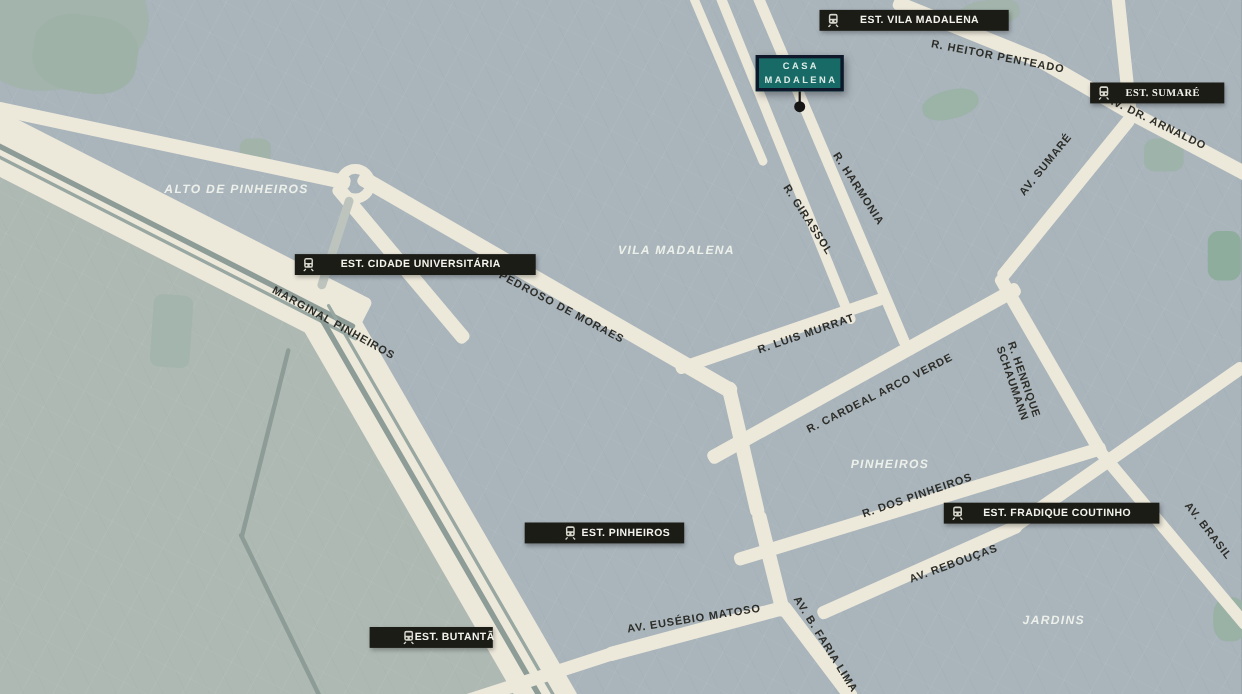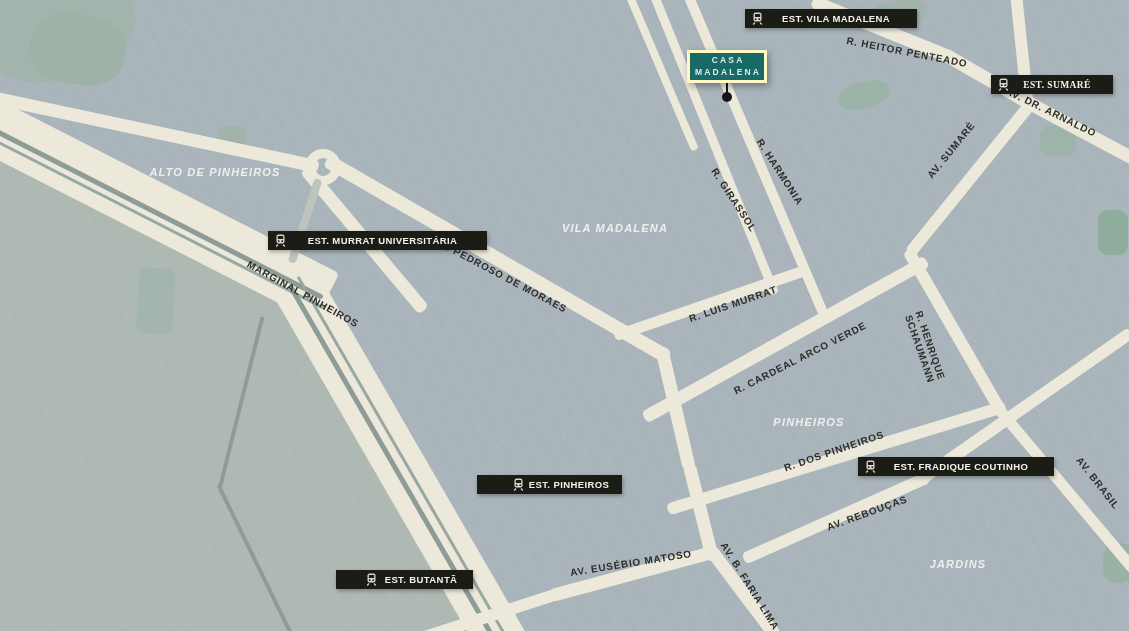--- a/index.html
+++ b/index.html
@@ -36,21 +36,21 @@
     display:flex; align-items:center; padding-left:7px; box-sizing:border-box;
     box-shadow:1px 2px 4px rgba(0,0,0,.3); cursor:pointer;
   }
   .station .st-label{
     flex:1; text-align:center; color:#f3f3ec; font-weight:bold;
     font-size:9.5px; letter-spacing:.4px; padding-right:8px; white-space:nowrap;
   }
   .station svg{flex:0 0 auto;}
   .brand{
     position:absolute; left:687px; top:50px; width:80px; height:33px;
-    background:#176a66; border:3px solid #fef9c3; box-sizing:border-box;
+    background:#176a66; border:3px solid #0f172a; box-sizing:border-box;
     display:flex; flex-direction:column; align-items:center; justify-content:center;
     box-shadow:2px 3px 7px rgba(0,0,0,.35); cursor:pointer;
   }
   .brand span{
     color:#dcebe6; font-weight:bold; font-size:8.5px; letter-spacing:2.2px;
     line-height:1.3; text-indent:2.2px;
   }
   .pin-line{position:absolute; left:726px; top:83px; width:2px; height:10px; background:#161616;}
   .pin-dot{position:absolute; left:722px; top:92px; width:10px; height:10px; border-radius:50%; background:#161616;}
 </style>
@@ -172,21 +172,21 @@
       </div>
       <div class="station" style="left: 268px; top: 231px; width: 219px;">
         <svg width="11" height="13" viewBox="0 0 11 13">
           <rect x="1.5" y="0.5" width="8" height="9" rx="2" fill="#d6d6cc"></rect>
           <rect x="2.8" y="2" width="5.4" height="3" rx="0.5" fill="#1c1c17"></rect>
           <circle cx="3.7" cy="7.2" r="0.9" fill="#1c1c17"></circle>
           <circle cx="7.3" cy="7.2" r="0.9" fill="#1c1c17"></circle>
           <line x1="3" y1="10.5" x2="1.2" y2="12.5" stroke="#d6d6cc" stroke-width="1.2"></line>
           <line x1="8" y1="10.5" x2="9.8" y2="12.5" stroke="#d6d6cc" stroke-width="1.2"></line>
         </svg>
-        <span class="st-label">EST. MURRAT UNIVERSITÁRIA</span>
+        <span class="st-label">EST. CIDADE UNIVERSITÁRIA</span>
       </div>
       <div class="station" style="left: 477px; top: 475px; width: 145px; padding-left: 36px;">
         <svg width="11" height="13" viewBox="0 0 11 13">
           <rect x="1.5" y="0.5" width="8" height="9" rx="2" fill="#d6d6cc"></rect>
           <rect x="2.8" y="2" width="5.4" height="3" rx="0.5" fill="#1c1c17"></rect>
           <circle cx="3.7" cy="7.2" r="0.9" fill="#1c1c17"></circle>
           <circle cx="7.3" cy="7.2" r="0.9" fill="#1c1c17"></circle>
           <line x1="3" y1="10.5" x2="1.2" y2="12.5" stroke="#d6d6cc" stroke-width="1.2"></line>
           <line x1="8" y1="10.5" x2="9.8" y2="12.5" stroke="#d6d6cc" stroke-width="1.2"></line>
         </svg>
@@ -196,21 +196,21 @@
         <svg width="11" height="13" viewBox="0 0 11 13">
           <rect x="1.5" y="0.5" width="8" height="9" rx="2" fill="#d6d6cc"></rect>
           <rect x="2.8" y="2" width="5.4" height="3" rx="0.5" fill="#1c1c17"></rect>
           <circle cx="3.7" cy="7.2" r="0.9" fill="#1c1c17"></circle>
           <circle cx="7.3" cy="7.2" r="0.9" fill="#1c1c17"></circle>
           <line x1="3" y1="10.5" x2="1.2" y2="12.5" stroke="#d6d6cc" stroke-width="1.2"></line>
           <line x1="8" y1="10.5" x2="9.8" y2="12.5" stroke="#d6d6cc" stroke-width="1.2"></line>
         </svg>
         <span class="st-label">EST. FRADIQUE COUTINHO</span>
       </div>
-      <div class="station" style="left: 336px; top: 570px; width: 137px; padding-left: 30px;">
+      <div class="station" style="left: 336px; top: 570px; width: 112px; padding-left: 30px;">
         <svg width="11" height="13" viewBox="0 0 11 13">
           <rect x="1.5" y="0.5" width="8" height="9" rx="2" fill="#d6d6cc"></rect>
           <rect x="2.8" y="2" width="5.4" height="3" rx="0.5" fill="#1c1c17"></rect>
           <circle cx="3.7" cy="7.2" r="0.9" fill="#1c1c17"></circle>
           <circle cx="7.3" cy="7.2" r="0.9" fill="#1c1c17"></circle>
           <line x1="3" y1="10.5" x2="1.2" y2="12.5" stroke="#d6d6cc" stroke-width="1.2"></line>
           <line x1="8" y1="10.5" x2="9.8" y2="12.5" stroke="#d6d6cc" stroke-width="1.2"></line>
         </svg>
         <span class="st-label">EST. BUTANTÃ</span>
       </div>

